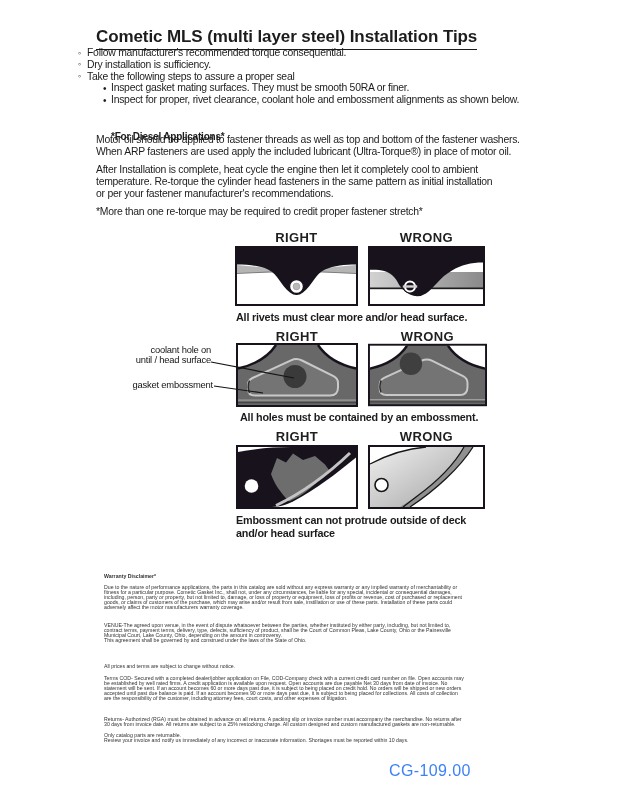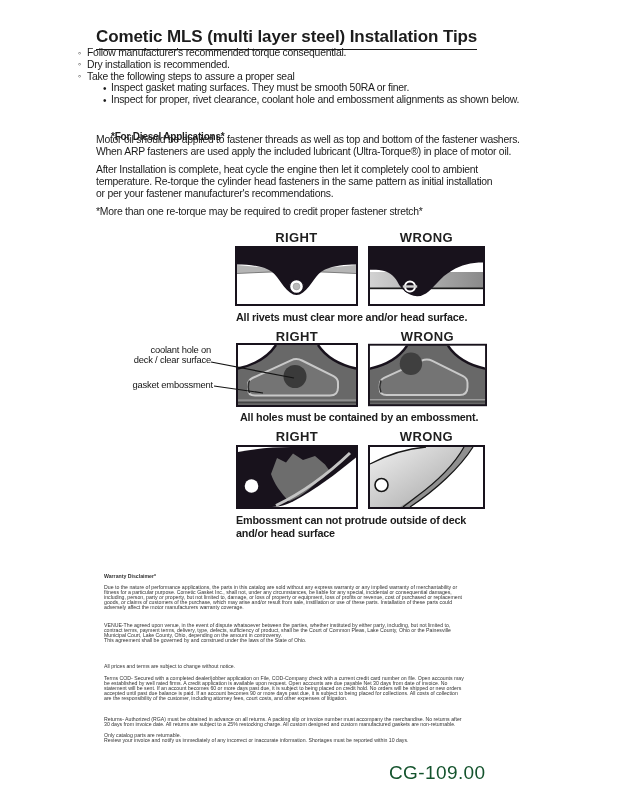--- a/index.html
+++ b/index.html
@@ -36,37 +36,37 @@
   }
   .leader{pointer-events:none;}
   .legal{width:430px;font-size:5.2px;line-height:5.1px;letter-spacing:0;color:#333;}
   .legal .lh{font-weight:700;margin:0 0 6px 0;}
   .legal p{margin:0;white-space:pre-line;}
   .legal p.g12{margin-bottom:12px;}
   .legal p.g21{margin-bottom:21px;}
   .legal p.g7{margin-bottom:7px;}
   .legal p.g15{margin-bottom:15px;}
   .legal p.g6{margin-bottom:6px;}
-  .code{font-size:19px;color:#14532d;letter-spacing:0.4px;}
+  .code{font-size:16px;color:#3b82f6;letter-spacing:0.4px;}
 </style>
 </head>
 <body>
 
 <div class="page">
 
   <h1 class="title abs" style="left:96px;top:27px;">Cometic MLS (multi layer steel) Installation Tips</h1>
 
   <div class="bullets abs" style="left:78px;top:47px;width:520px;">
     <div class="b">
       <span class="m">◦</span>
       <span>Follow manufacturer's recommended torque consequential.</span>
     </div>
     <div class="b">
       <span class="m">◦</span>
-      <span>Dry installation is recommended.</span>
+      <span>Dry installation is sufficiency.</span>
     </div>
     <div class="b">
       <span class="m">◦</span>
       <span>Take the following steps to assure a proper seal</span>
     </div>
     <div class="b sub">
       <span class="m">•</span>
       <span>Inspect gasket mating surfaces.  They must be smooth 50RA or finer.</span>
     </div>
     <div class="b sub">
@@ -137,21 +137,21 @@
     <path d="M2,2 H40 C33,12.5 20,21.5 2,25.5 Z" fill="#ffffff"></path>
     <path d="M40,2 C33,12.5 20,21.5 2,25.5" fill="none" stroke="#18121c" stroke-width="2.4"></path>
     <path d="M120,2 H82 C89,12.5 102,21.5 120,25.5 Z" fill="#ffffff"></path>
     <path d="M82,2 C89,12.5 102,21.5 120,25.5" fill="none" stroke="#18121c" stroke-width="2.4"></path>
     <line x1="2" y1="57.2" x2="120" y2="57.2" stroke="#9d9d9d" stroke-width="1.2"></line>
     <line x1="2" y1="59.6" x2="120" y2="59.6" stroke="#454545" stroke-width="1.4"></line>
     <circle cx="44" cy="20.5" r="11.5" fill="#3f3f3f"></circle>
   </svg>
 
   <div class="sidelabel abs" style="left:80px;top:345px;width:131px;">coolant hole on
-deck / clear surface</div>
+until / head surface</div>
   <div class="sidelabel abs" style="left:80px;top:380px;width:133px;">gasket embossment</div>
   <svg class="leader abs" style="left:205px;top:355px;" width="100" height="45" viewBox="0 0 100 45">
     <line x1="6" y1="7" x2="89" y2="23" stroke="#141414" stroke-width="1.2"></line>
     <line x1="9" y1="31" x2="58" y2="38" stroke="#141414" stroke-width="1.2"></line>
   </svg>
 
   <div class="dcaption abs" style="left:240px;top:411px;">All holes must be contained by an embossment.</div>
 
   <div class="dlabel abs" style="left:236px;top:429px;width:122px;">RIGHT</div>
   <div class="dlabel abs" style="left:368px;top:429px;width:117px;">WRONG</div>

